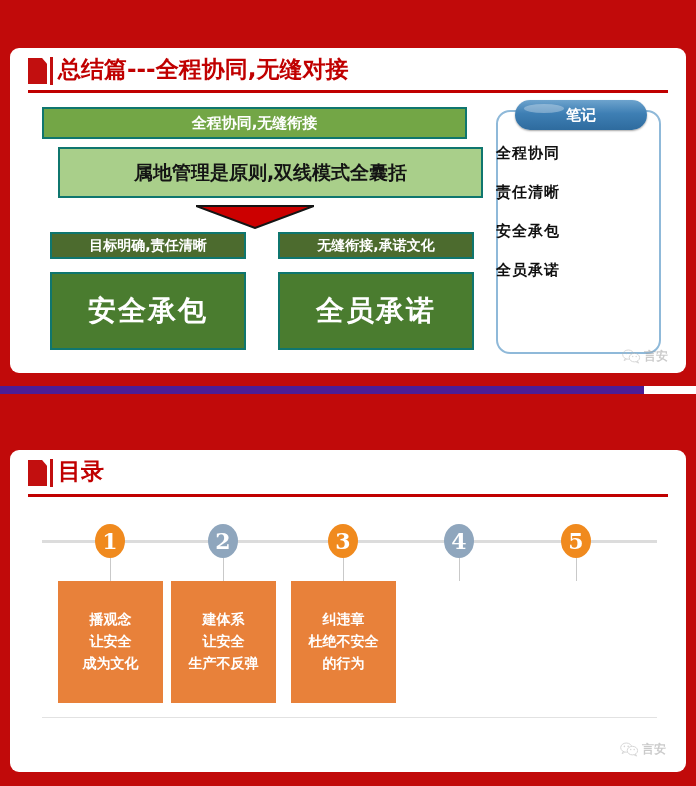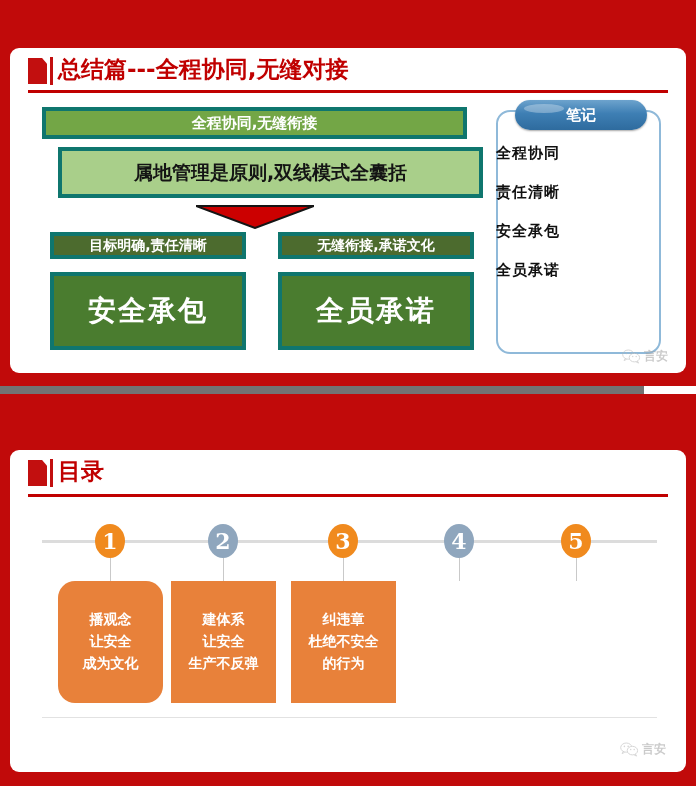--- a/index.html
+++ b/index.html
@@ -11,21 +11,21 @@
     width: 696px;
     height: 786px;
     font-family: "DejaVu Sans", "Liberation Sans", sans-serif;
     overflow: hidden;
   }
 
   .deck {
     position: relative;
     width: 644px;
     height: 786px;
-    background: #737373;
+    background: #4c1d95;
   }
 
   
   .slide {
     position: absolute;
     left: 0;
     width: 696px;
     background: #c10a0a;
     overflow: hidden;
   }
@@ -82,21 +82,21 @@
     width: 640px;
     height: 3px;
     background: #c00000;
   }
   .card-1 .head-rule { top: 42px; }
   .card-2 .head-rule { top: 44px; }
 
   
   .gbox {
     position: absolute;
-    border: 4px solid #0f766e;
+    border: 2px solid #0f766e;
     display: flex;
     align-items: center;
     justify-content: center;
     text-align: center;
     color: #ffffff;
     font-weight: bold;
     box-sizing: border-box;
   }
   .g-banner {
     left: 32px; top: 59px; width: 425px; height: 32px;
@@ -319,21 +319,21 @@
         <div class="head-flag"></div>
         <div class="head-bar"></div>
         <div class="head-title">目录</div>
         <div class="head-rule"></div>
       </div>
 
       <div class="tl-line"></div>
 
       <div class="tl-node" style="left:85px; top:74px; background:#f08a1e;">1</div>
       <div class="tl-stem" style="left:100px; top:108px; height:23px;"></div>
-      <div class="tl-card" style="left:48px;border-radius:17px;">
+      <div class="tl-card" style="left:48px;">
         <span>
           <span>播观念</span><br>
           <span>让安全</span><br>
           <span>成为文化</span>
         </span>
       </div>
 
       <div class="tl-node" style="left:198px; top:74px; background:#8fa6bd;">2</div>
       <div class="tl-stem" style="left:213px; top:108px; height:23px;"></div>
       <div class="tl-card" style="left:161px;">

